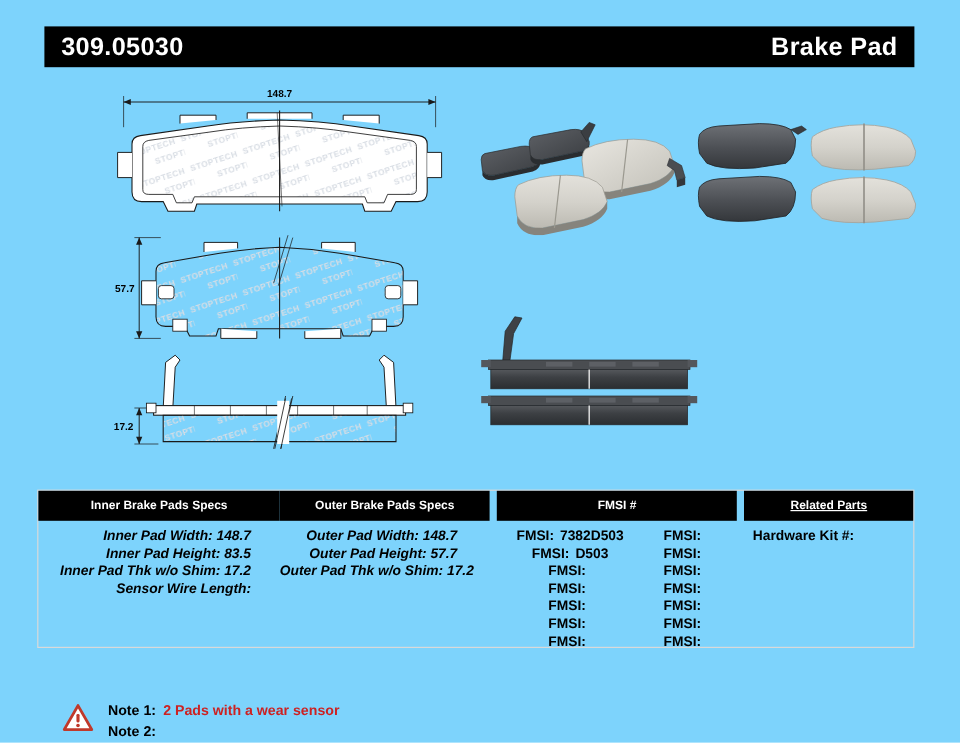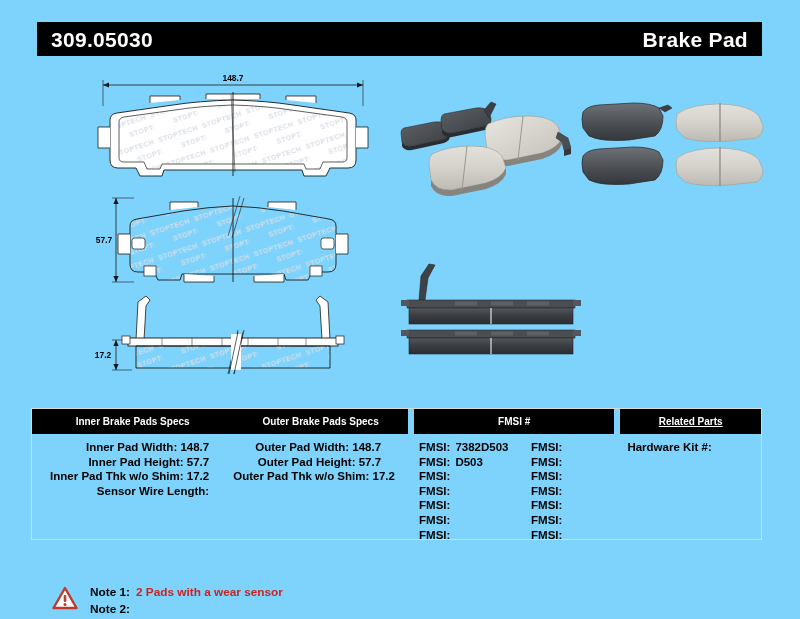--- a/index.html
+++ b/index.html
@@ -113,27 +113,29 @@
   .col-body {
     padding-top: 6px;
     font-size: 11.5px;
     font-weight: bold;
     line-height: 14.6px;
   }
   .spec-line {
     text-align: right;
     padding-right: 24px;
     white-space: nowrap;
+    font-style: italic;
   }
   .c-outer .spec-line { padding-right: 30px; }
 
   .fmsi-body {
     display: flex;
     padding-left: 8px;
     padding-top: 6px;
+    text-align: center;
   }
   .fmsi-sub {
     font-size: 11.5px;
     font-weight: bold;
     line-height: 14.6px;
   }
   .fmsi-sub.sub-a { width: 112px; }
   .fmsi-sub.sub-b { width: 80px; }
   .fmsi-row { white-space: nowrap; }
   .fmsi-row .lbl { display: inline-block; }
@@ -404,21 +406,21 @@
     </svg>
   </div>
 
   <div id="spec-table">
     <div class="tcols">
 
       <div class="tcol c-inner">
         <div class="col-head">Inner Brake Pads Specs</div>
         <div class="col-body">
           <div class="spec-line">Inner Pad Width: 148.7</div>
-          <div class="spec-line">Inner Pad Height: 57.7</div>
+          <div class="spec-line">Inner Pad Height: 83.5</div>
           <div class="spec-line">Inner Pad Thk w/o Shim: 17.2</div>
           <div class="spec-line">Sensor Wire Length:</div>
         </div>
       </div>
 
       <div class="tcol c-outer">
         <div class="col-head">Outer Brake Pads Specs</div>
         <div class="col-body">
           <div class="spec-line">Outer Pad Width: 148.7</div>
           <div class="spec-line">Outer Pad Height: 57.7</div>

